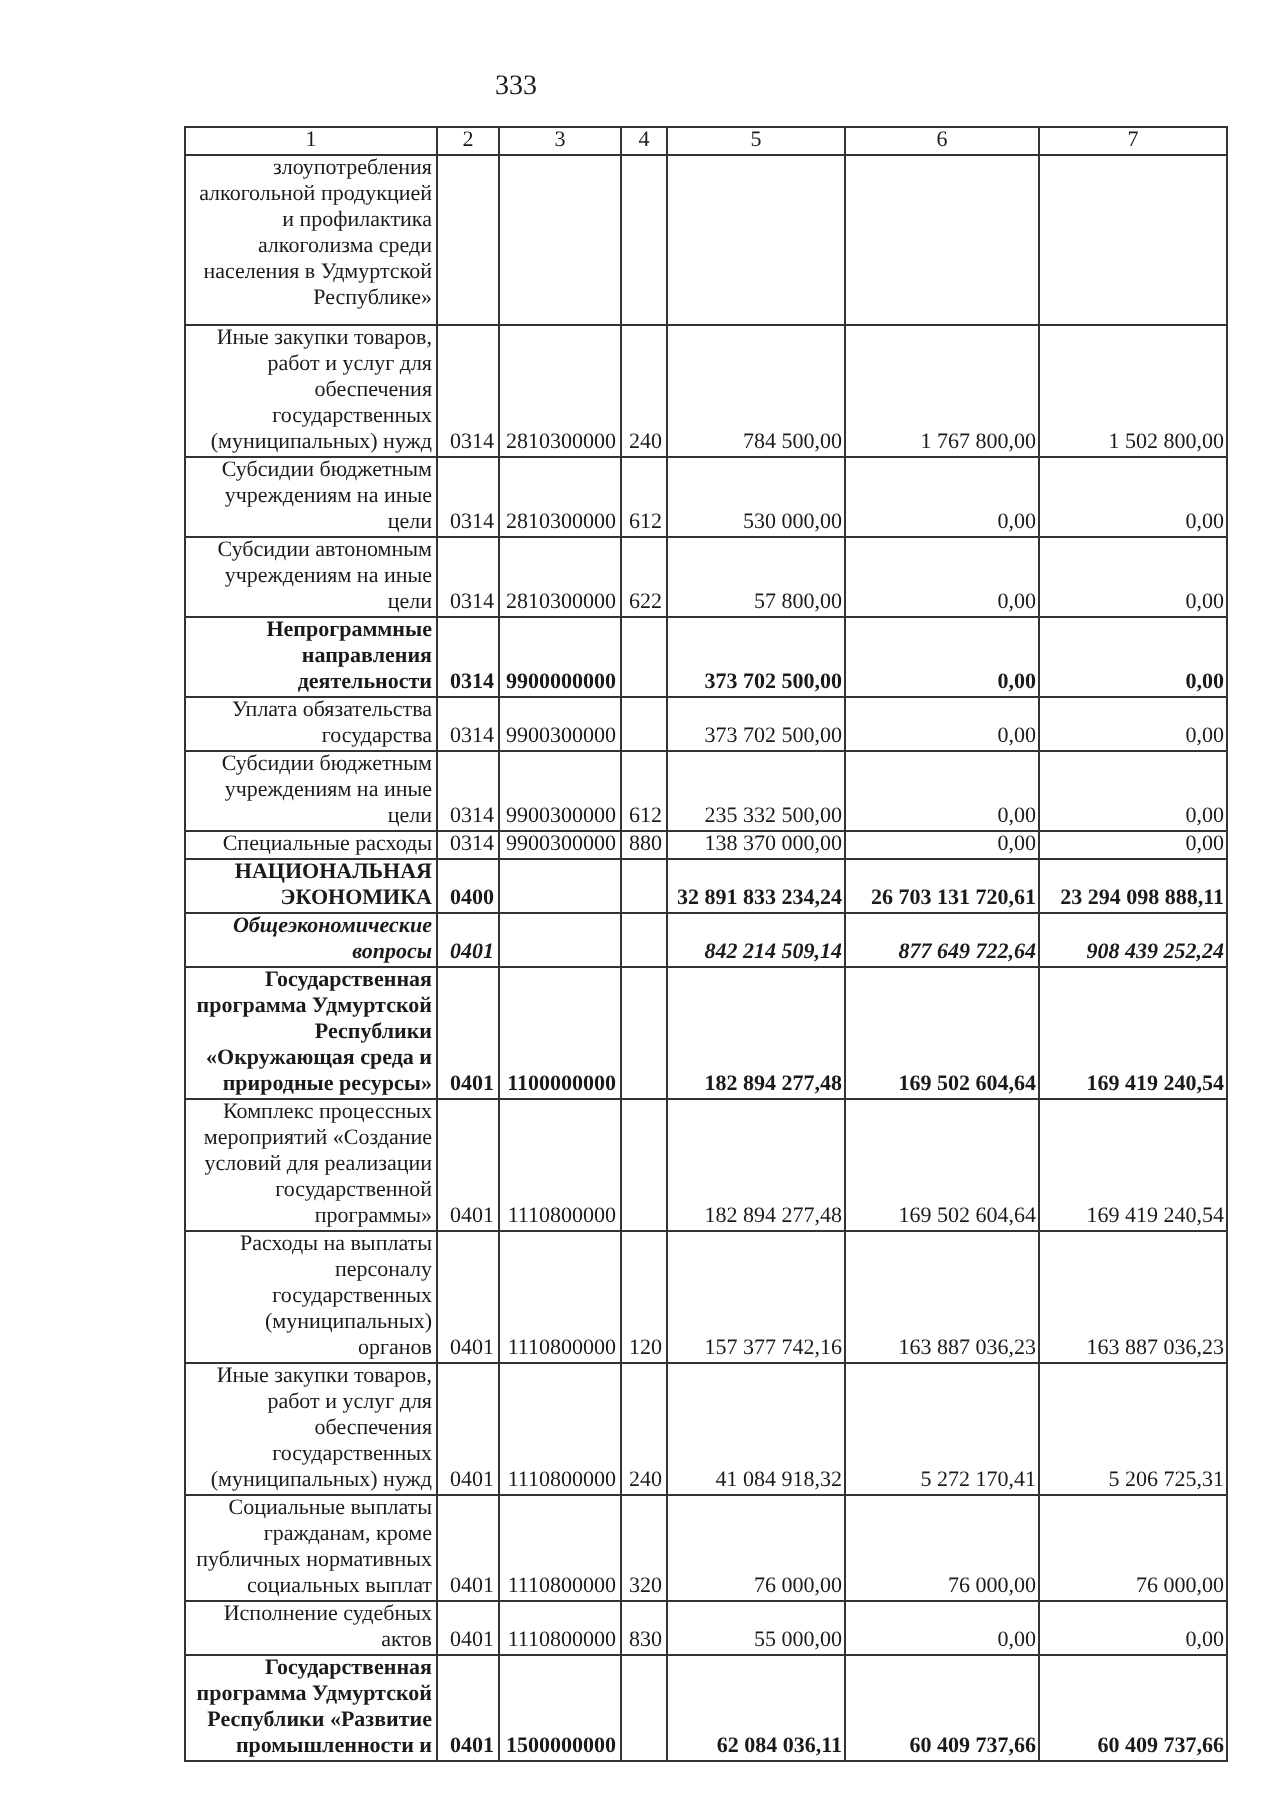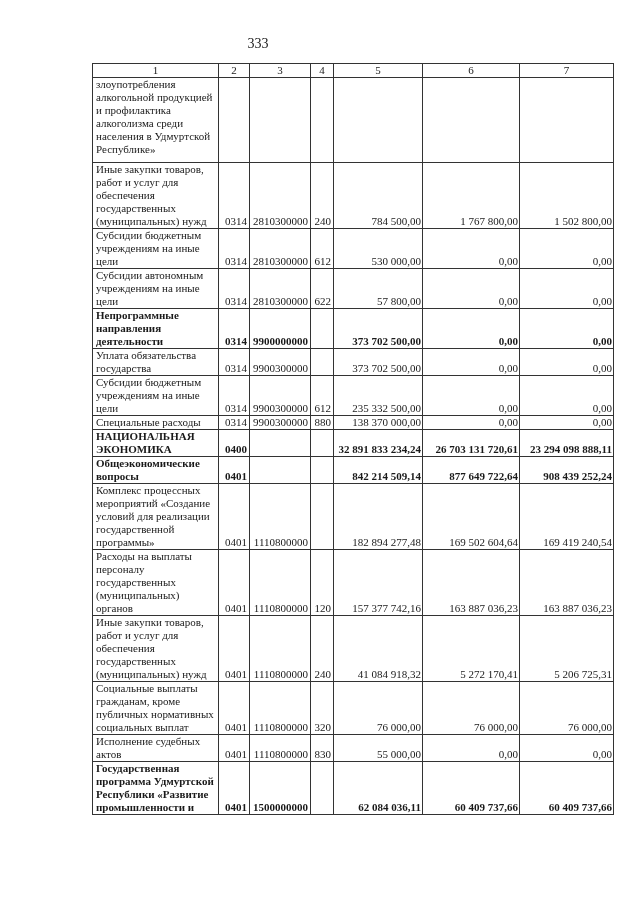--- a/index.html
+++ b/index.html
@@ -4,21 +4,21 @@
 <style>
   html, body { margin:0; padding:0; background:#ffffff; }
   body { width:640px; height:905px; position:relative; overflow:hidden;
          font-family:"Liberation Serif","DejaVu Serif",serif; color:#1a1a1a; }
   .page-num { position:absolute; top:36px; left:0; width:516px; text-align:center;
               font-size:14px; }
   table { position:absolute; top:63px; left:92px; border-collapse:collapse;
           table-layout:fixed; width:521px; font-size:11px; line-height:13px; }
   td, th { border:1px solid #333; padding:0 2px; vertical-align:bottom; }
   th { font-weight:normal; text-align:center; height:13px; vertical-align:middle; padding:0; }
-  td.c1 { text-align:left; vertical-align:top; padding-left:3px; }
+  td.c1 { text-align:right; vertical-align:top; padding-left:3px; }
   td.c2, td.c3, td.c4 { text-align:right; padding-left:3px; }
   td.num { text-align:right; padding-right:1px; }
   tr.bold td { font-weight:bold; }
 </style>
 </head>
 <body>
 
 <div class="page-num">333</div>
 
 <table>
@@ -117,28 +117,37 @@
       </tr>
       <tr class="bold" style="height: 27px;">
         <td class="c1">НАЦИОНАЛЬНАЯ ЭКОНОМИКА</td>
         <td class="c2">0400</td>
         <td class="c3"></td>
         <td class="c4"></td>
         <td class="num">32 891 833 234,24</td>
         <td class="num">26 703 131 720,61</td>
         <td class="num">23 294 098 888,11</td>
       </tr>
-      <tr class="bold" style="height: 27px;">
+      <tr class="bold" style="height: 27px; font-style: italic;">
         <td class="c1">Общеэкономические вопросы</td>
         <td class="c2">0401</td>
         <td class="c3"></td>
         <td class="c4"></td>
         <td class="num">842 214 509,14</td>
         <td class="num">877 649 722,64</td>
         <td class="num">908 439 252,24</td>
+      </tr>
+      <tr class="bold" style="height: 66px;">
+        <td class="c1">Государственная программа Удмуртской Республики «Окружающая среда и природные ресурсы»</td>
+        <td class="c2">0401</td>
+        <td class="c3">1100000000</td>
+        <td class="c4"></td>
+        <td class="num">182 894 277,48</td>
+        <td class="num">169 502 604,64</td>
+        <td class="num">169 419 240,54</td>
       </tr>
       <tr style="height: 66px;">
         <td class="c1">Комплекс процессных мероприятий «Создание условий для реализации государственной программы»</td>
         <td class="c2">0401</td>
         <td class="c3">1110800000</td>
         <td class="c4"></td>
         <td class="num">182 894 277,48</td>
         <td class="num">169 502 604,64</td>
         <td class="num">169 419 240,54</td>
       </tr>

